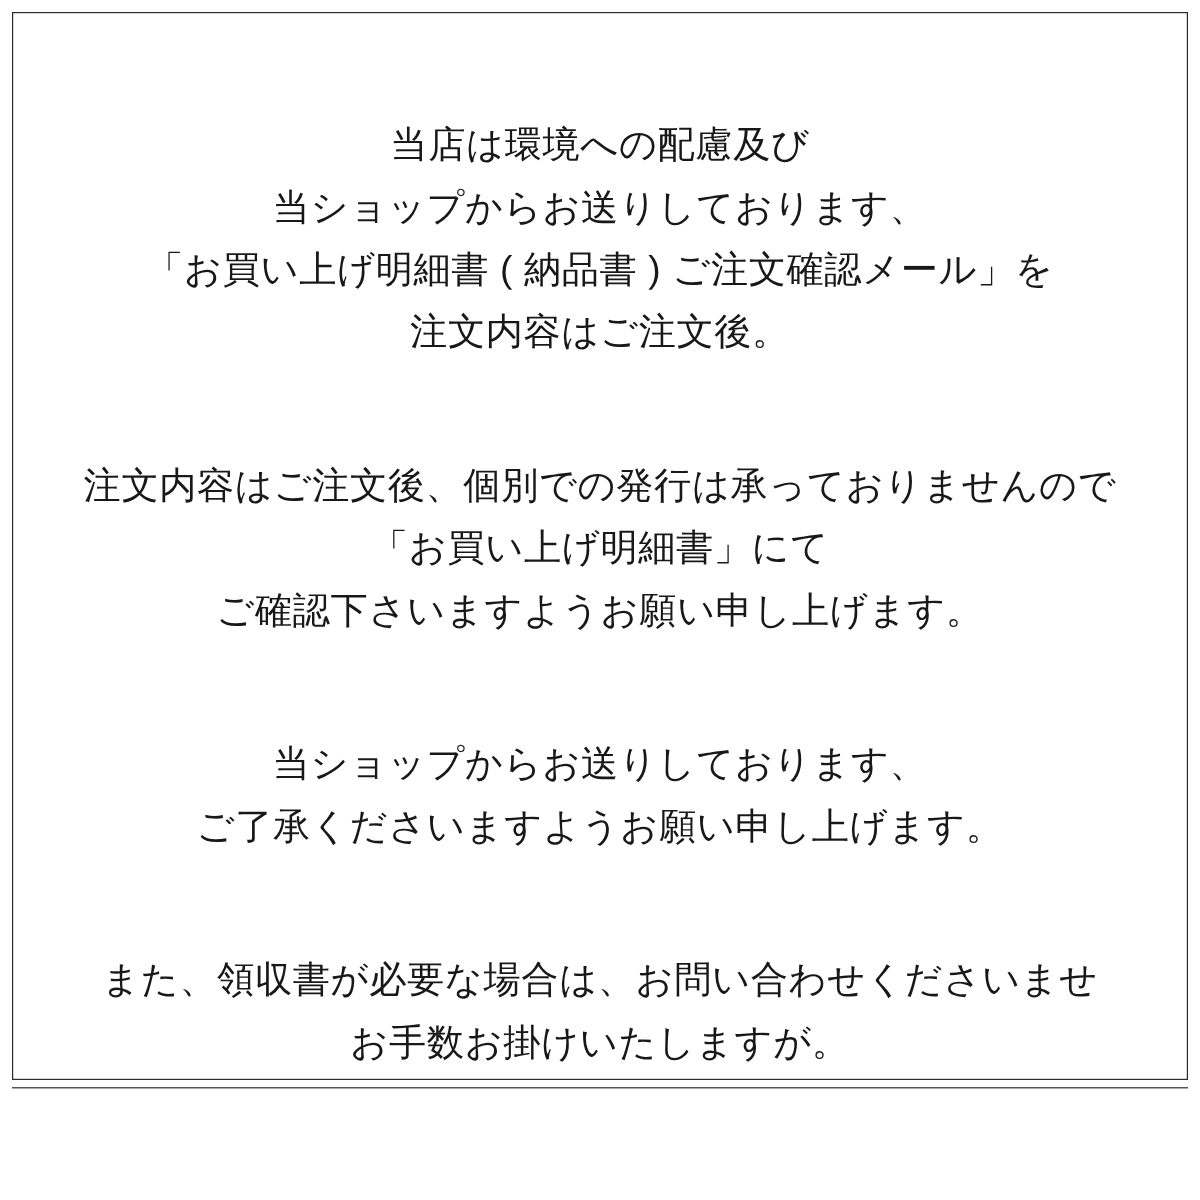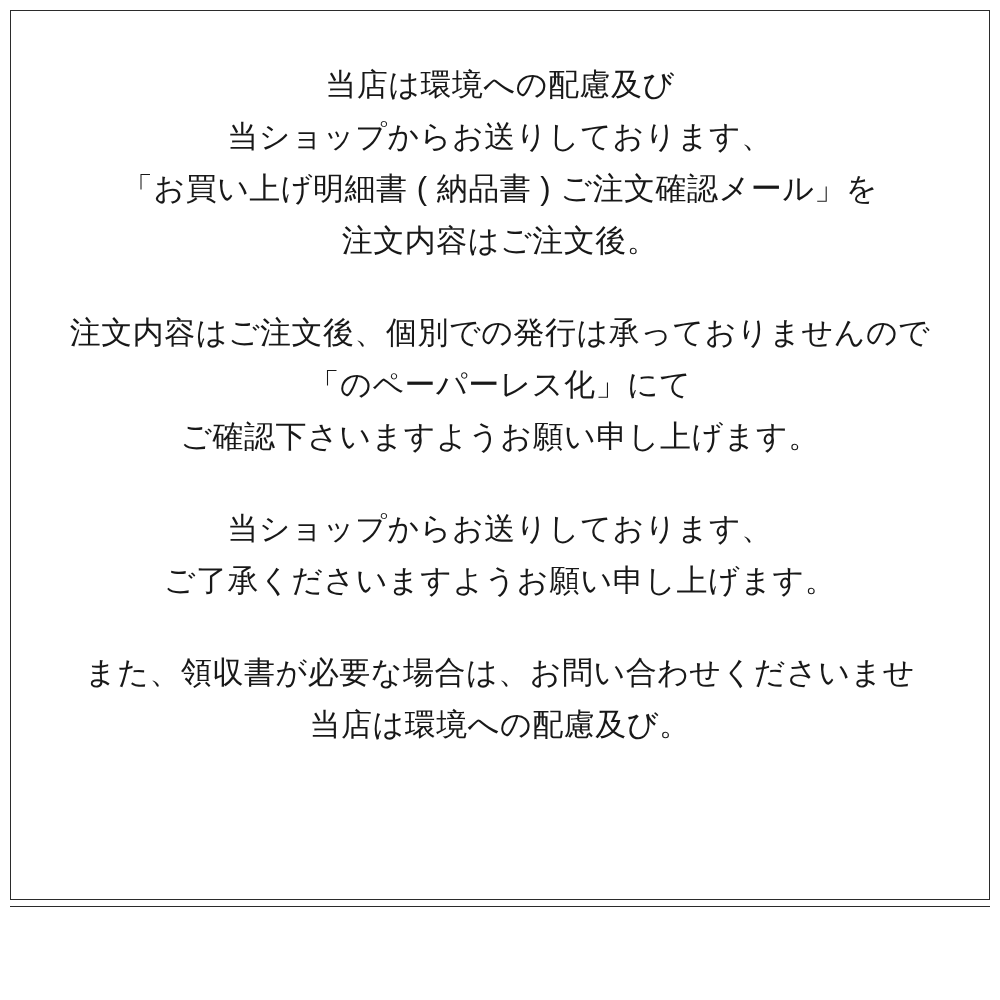--- a/index.html
+++ b/index.html
@@ -32,20 +32,21 @@
     background: #ffffff;
     display: flex;
     flex-direction: column;
     align-items: center;
     justify-content: flex-start;
     padding-top: 48px;
   }
   .block {
     width: 100%;
     text-align: center;
+    margin-top: 36px;
   }
   .line {
     font-size: 31px;
     line-height: 52px;
     letter-spacing: 0.5px;
     color: #181818;
     white-space: nowrap;
     font-weight: 400;
   }
   .gap-md { height: 40px; }
@@ -69,35 +70,35 @@
       <div class="line">当店は環境への配慮及び</div>
       <div class="line">当ショップからお送りしております、</div>
       <div class="line">「お買い上げ明細書 ( 納品書 ) ご注文確認メール」を</div>
       <div class="line">注文内容はご注文後。</div>
     </div>
 
     <div class="gap-md"></div>
 
     <div class="block">
       <div class="line">注文内容はご注文後、個別での発行は承っておりませんので</div>
-      <div class="line">「のペーパーレス化」にて</div>
+      <div class="line">「お買い上げ明細書」にて</div>
       <div class="line">ご確認下さいますようお願い申し上げます。</div>
     </div>
 
     <div class="gap-md"></div>
 
     <div class="block">
       <div class="line">当ショップからお送りしております、</div>
       <div class="line">ご了承くださいますようお願い申し上げます。</div>
     </div>
 
     <div class="gap-md"></div>
 
     <div class="block">
       <div class="line">また、領収書が必要な場合は、お問い合わせくださいませ</div>
-      <div class="line">当店は環境への配慮及び。</div>
+      <div class="line">お手数お掛けいたしますが。</div>
     </div>
 
   </div>
 
   <div class="bottom-rule"></div>
 
 </div>
 
 </body></html>

